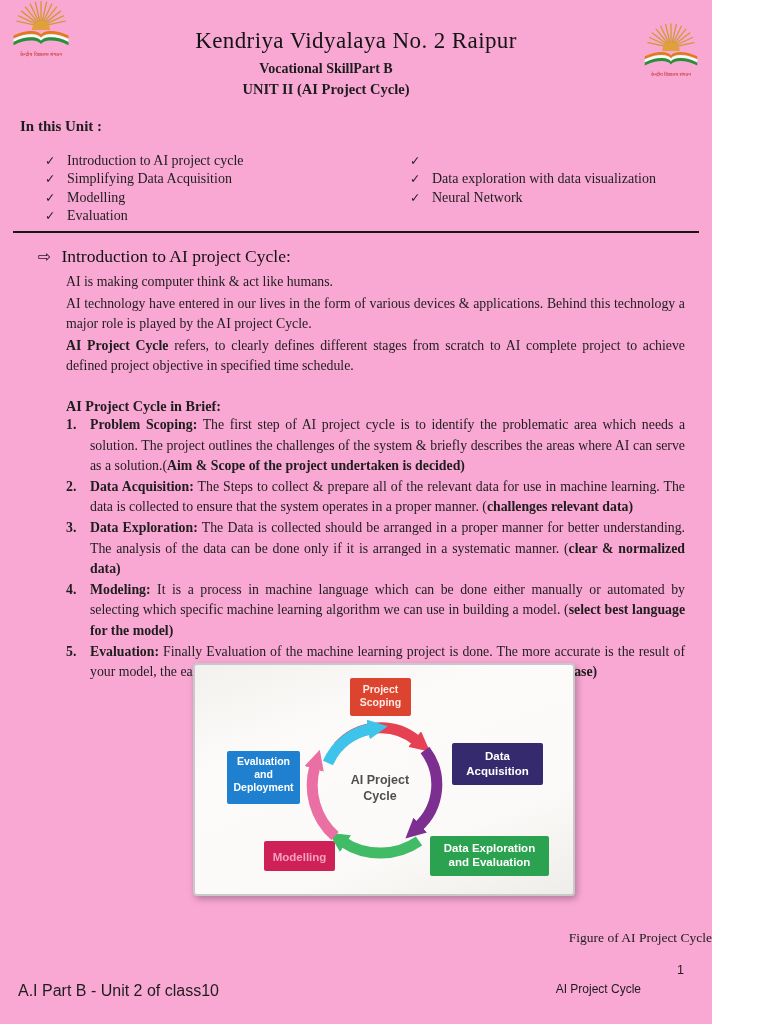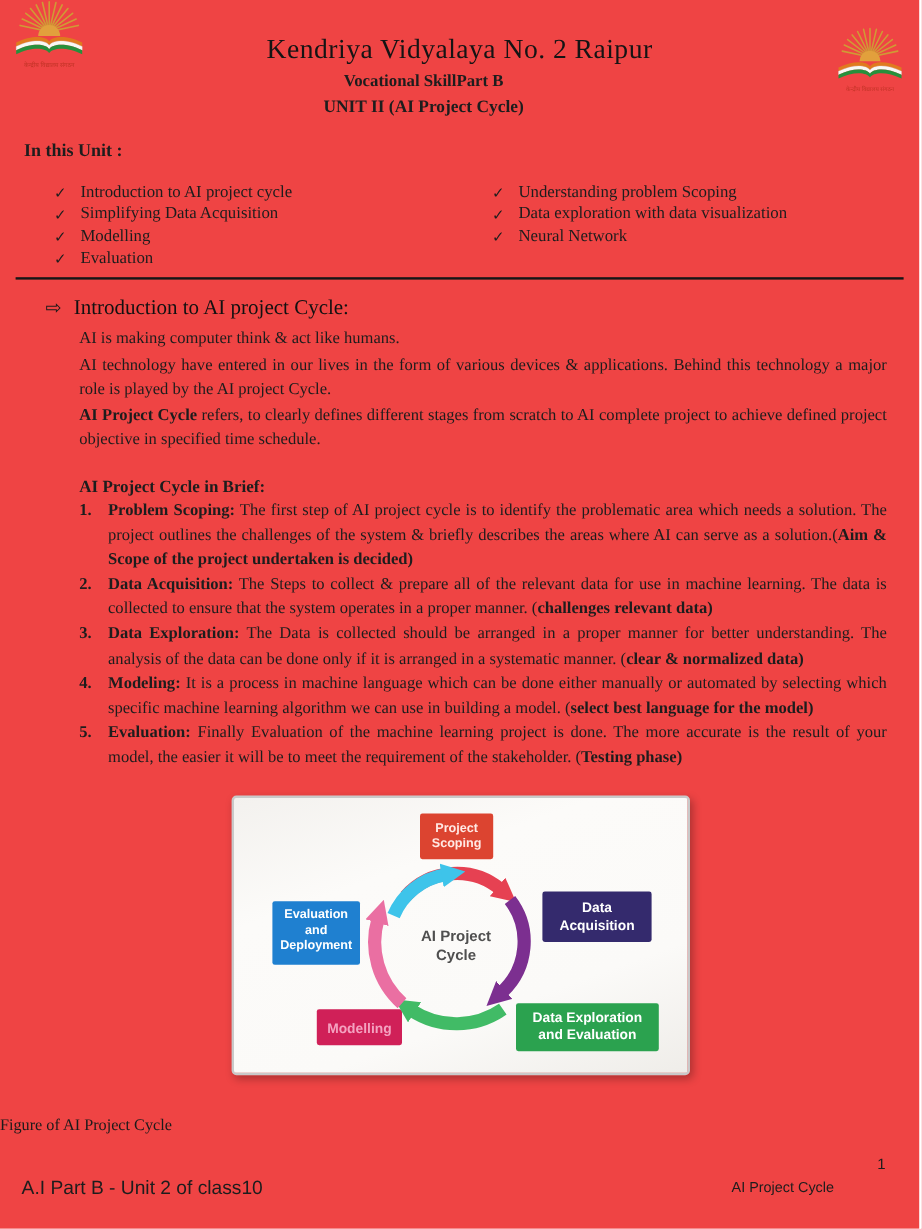--- a/index.html
+++ b/index.html
@@ -1,17 +1,17 @@
 <!DOCTYPE html>
 <html><head>
 <meta charset="utf-8">
 <style>
   html,body { margin:0; padding:0; background:#ffffff; }
   .page {
-    position:relative; width:766px; height:1024px; background:#ef4444;
+    position:relative; width:712px; height:1024px; background:#f9a8d4;
     font-family:"Liberation Serif", serif; color:#1d1d1d; overflow:hidden;
   }
   
   .hdr { position:absolute; top:0; left:0; right:0; text-align:center; }
   .hdr-title { font-size:23px; letter-spacing:0.4px; margin-top:28px; color:#141414; }
   .hdr-subwrap { transform:translateX(-30px); }
   .hdr-sub1 { font-weight:bold; font-size:14px; margin-top:7px; }
   .hdr-sub2 { font-weight:bold; font-size:14.5px; margin-top:4px; }
   .logo { position:absolute; }
   .logo-left { left:3px; top:-3px; }
@@ -36,21 +36,21 @@
   .bli { display:flex; margin:0 27px 0 66px; }
   .bnum { width:24px; font-weight:bold; font-size:13.8px; line-height:20.6px; }
   .bbody { flex:1; font-size:13.8px; line-height:20.6px; text-align:justify; }
   
   .figure-frame {
     position:absolute; left:193px; top:663px; width:378px; height:229px;
     border:2px solid #c9c9c9; border-radius:4px;
     box-shadow:2px 3px 7px rgba(0,0,0,0.28);
     background:linear-gradient(160deg,#f3f1ee 0%,#fcfbf9 30%,#fbfaf8 70%,#efede9 100%);
   }
-  .fig-caption { position:absolute; top:930px; left:0; right:0; text-align:left; font-size:13.5px; color:#1b1b1b; }
+  .fig-caption { position:absolute; top:930px; left:0; right:0; text-align:right; font-size:13.5px; color:#1b1b1b; }
   
   .pgnum { position:absolute; right:28px; top:963px; font-family:"Liberation Sans", sans-serif; font-size:12.5px; }
   .foot-left { position:absolute; left:18px; top:982px; font-family:"Liberation Sans", sans-serif; font-size:16px; }
   .foot-right { position:absolute; right:71px; top:982px; font-family:"Liberation Sans", sans-serif; font-size:12px; }
 </style>
 </head>
 <body>
 
 <div class="page">
 
@@ -126,21 +126,20 @@
             <span>Modelling</span>
           </div>
         <div class="uitem">
             <span class="check">✓</span>
             <span>Evaluation</span>
           </div>
       </div>
       <div class="ucol2">
         <div class="uitem">
             <span class="check">✓</span>
-            <span>Understanding problem Scoping</span>
           </div>
         <div class="uitem">
             <span class="check">✓</span>
             <span>Data exploration with data visualization</span>
           </div>
         <div class="uitem">
             <span class="check">✓</span>
             <span>Neural Network</span>
           </div>
       </div>

